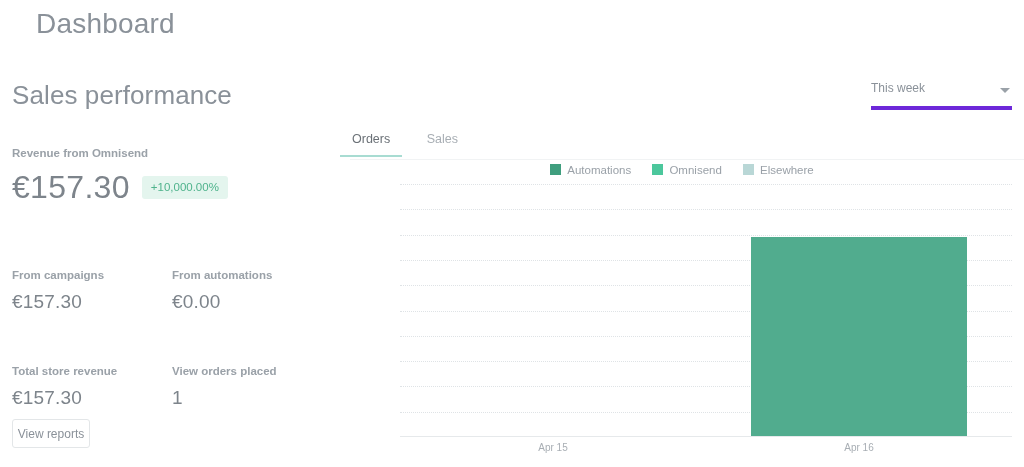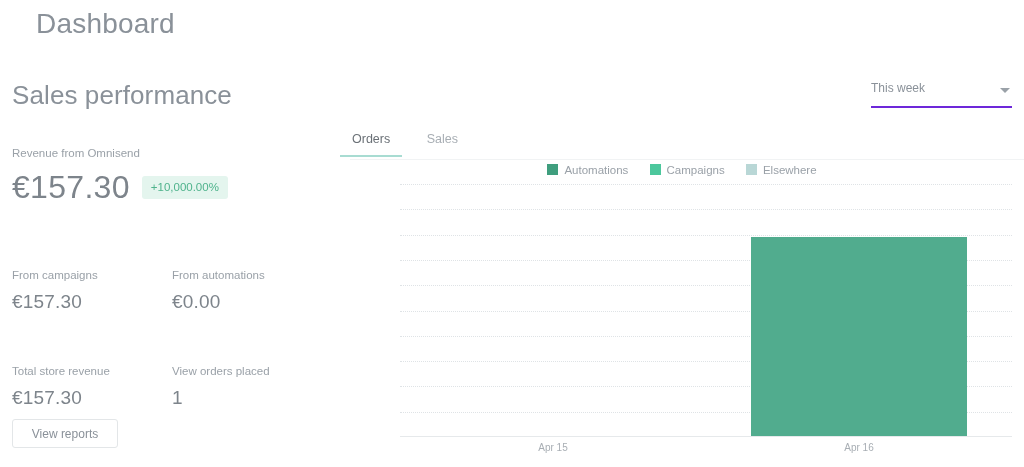--- a/index.html
+++ b/index.html
@@ -40,21 +40,21 @@
     line-height: 30px;
   }
 
   
   .period-select {
     position: absolute;
     left: 871px;
     top: 80px;
     width: 141px;
     height: 26px;
-    border-bottom: 2px solid #6d28d9;
+    border-bottom: 4px solid #6d28d9;
     cursor: pointer;
   }
   .period-select .period-value {
     position: absolute;
     left: 0;
     top: 1px;
     font-size: 12px;
     color: #8a9199;
   }
   .period-select .caret {
@@ -73,20 +73,21 @@
     position: absolute;
     left: 12px;
     top: 146px;
     width: 300px;
   }
   .stat-label {
     font-size: 11.5px;
     color: #9aa1a8;
     line-height: 15px;
     white-space: nowrap;
+    font-weight: bold;
   }
   .headline-row {
     display: flex;
     align-items: center;
     margin-top: 6px;
   }
   .headline-value {
     font-size: 32px;
     font-weight: 300;
     color: #7d848b;
@@ -124,21 +125,21 @@
     color: #7d848b;
     line-height: 28px;
     margin-top: 5px;
     letter-spacing: 0.2px;
   }
 
   .view-reports {
     position: absolute;
     left: 12px;
     top: 419px;
-    width: 106px;
+    width: 78px;
     height: 29px;
     background: #ffffff;
     border: 1px solid #e3e6e8;
     border-radius: 3px;
     font-family: "Liberation Sans", sans-serif;
     font-size: 12px;
     color: #8a9199;
     cursor: pointer;
     padding: 0;
   }
@@ -329,21 +330,21 @@
   <div class="tabs">
     <span class="tab active">Orders</span>
     <span class="tab">Sales</span>
   </div>
 
   <div class="legend">
     <span class="legend-item">
       <span class="legend-swatch" style="background: rgb(63, 158, 126);"></span><span>Automations</span>
     </span>
     <span class="legend-item">
-      <span class="legend-swatch" style="background: rgb(76, 199, 156);"></span><span>Campaigns</span>
+      <span class="legend-swatch" style="background: rgb(76, 199, 156);"></span><span>Omnisend</span>
     </span>
     <span class="legend-item">
       <span class="legend-swatch" style="background: rgb(185, 215, 214);"></span><span>Elsewhere</span>
     </span>
   </div>
 
   <div class="plot">
     <div class="grid-area">
         <div class="gridline" style="top: 227.7px;"></div>
         <div class="gridline" style="top: 202.4px;"></div>

